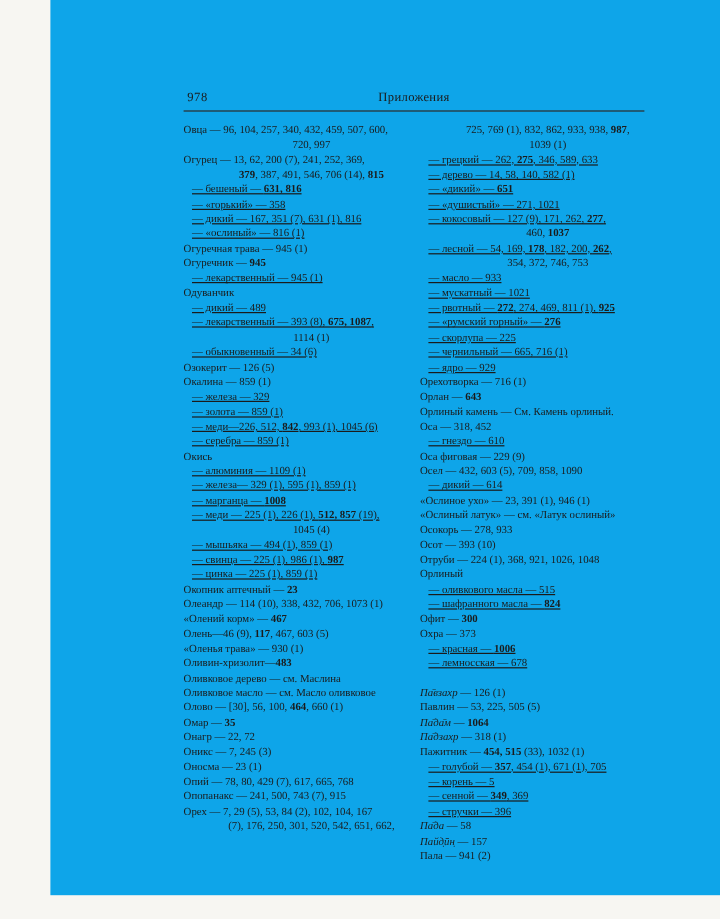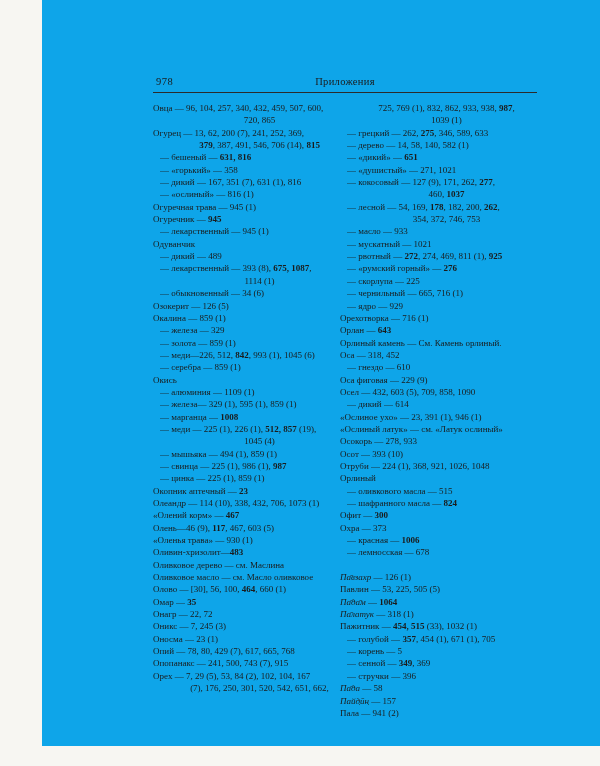--- a/index.html
+++ b/index.html
@@ -8,43 +8,43 @@
     background:#f7f6f2;
     font-family:"Liberation Serif","DejaVu Serif",serif;
     color:#1b1b1b;
   }
   .page{position:relative;width:600px;height:746px;background:#0ea5e9;margin-left:42px;}
   .content{position:absolute;left:111px;top:76px;width:384px;}
   .header{position:relative;height:13px;font-size:10.5px;}
   .pagenum{position:absolute;left:3px;top:0;letter-spacing:0.5px;}
   .runhead{text-align:center;letter-spacing:0.3px;}
   .rule{border-top:1.2px solid #2b2b2b;margin-top:3px;}
-  .cols{display:flex;margin-top:9px;}
+  .cols{display:flex;gap:10px;margin-top:9px;}
   .col{width:187px;font-size:9px;line-height:12.35px;white-space:nowrap;}
   .line{height:12.35px;}
   .line.e{padding-left:0;}
-  .line.s{padding-left:7px;}
+  .line.s{padding-left:7px;text-decoration:underline;}
   .line.c{padding-left:26px;text-align:center;}
   .line b{font-weight:bold;}
   .line i{font-style:italic;text-align:center;}
 </style>
 </head>
 <body>
 
 <div class="page">
   <div class="content">
     <div class="header">
       <span class="pagenum">978</span>
       <div class="runhead">Приложения</div>
     </div>
     <div class="rule"></div>
     <div class="cols">
       <div class="col" id="col-left">
           <div class="line e">Овца — 96, 104, 257, 340, 432, 459, 507, 600,</div>
-          <div class="line c">720, 865</div>
+          <div class="line c">720, 997</div>
           <div class="line e">Огурец — 13, 62, 200 (7), 241, 252, 369,</div>
           <div class="line c"><b>379</b>, 387, 491, 546, 706 (14), <b>815</b></div>
           <div class="line s">— бешеный — <b>631, 816</b></div>
           <div class="line s">— «горький» — 358</div>
           <div class="line s">— дикий — 167, 351 (7), 631 (1), 816</div>
           <div class="line s">— «ослиный» — 816 (1)</div>
           <div class="line e">Огуречная трава — 945 (1)</div>
           <div class="line e">Огуречник — <b>945</b></div>
           <div class="line s">— лекарственный — 945 (1)</div>
           <div class="line e">Одуванчик</div>
@@ -120,21 +120,21 @@
           <div class="line s">— оливкового масла — 515</div>
           <div class="line s">— шафранного масла — <b>824</b></div>
           <div class="line e">Офит — <b>300</b></div>
           <div class="line e">Охра — 373</div>
           <div class="line s">— красная — <b>1006</b></div>
           <div class="line s">— лемносская — 678</div>
           <div class="line b">&nbsp;</div>
           <div class="line e"><i>Па̄взахр</i> — 126 (1)</div>
           <div class="line e">Павлин — 53, 225, 505 (5)</div>
           <div class="line e"><i>Па̄да̄м</i> — <b>1064</b></div>
-          <div class="line e"><i>Па̄латук</i> — 318 (1)</div>
+          <div class="line e"><i>Па̄дзахр</i> — 318 (1)</div>
           <div class="line e">Пажитник — <b>454, 515</b> (33), 1032 (1)</div>
           <div class="line s">— голубой — <b>357</b>, 454 (1), 671 (1), 705</div>
           <div class="line s">— корень — 5</div>
           <div class="line s">— сенной — <b>349</b>, 369</div>
           <div class="line s">— стручки — 396</div>
           <div class="line e"><i>Па̄да</i> — 58</div>
           <div class="line e"><i>Пайд̣ӣн̣</i> — 157</div>
           <div class="line e">Пала — 941 (2)</div>
         </div>
     </div>

